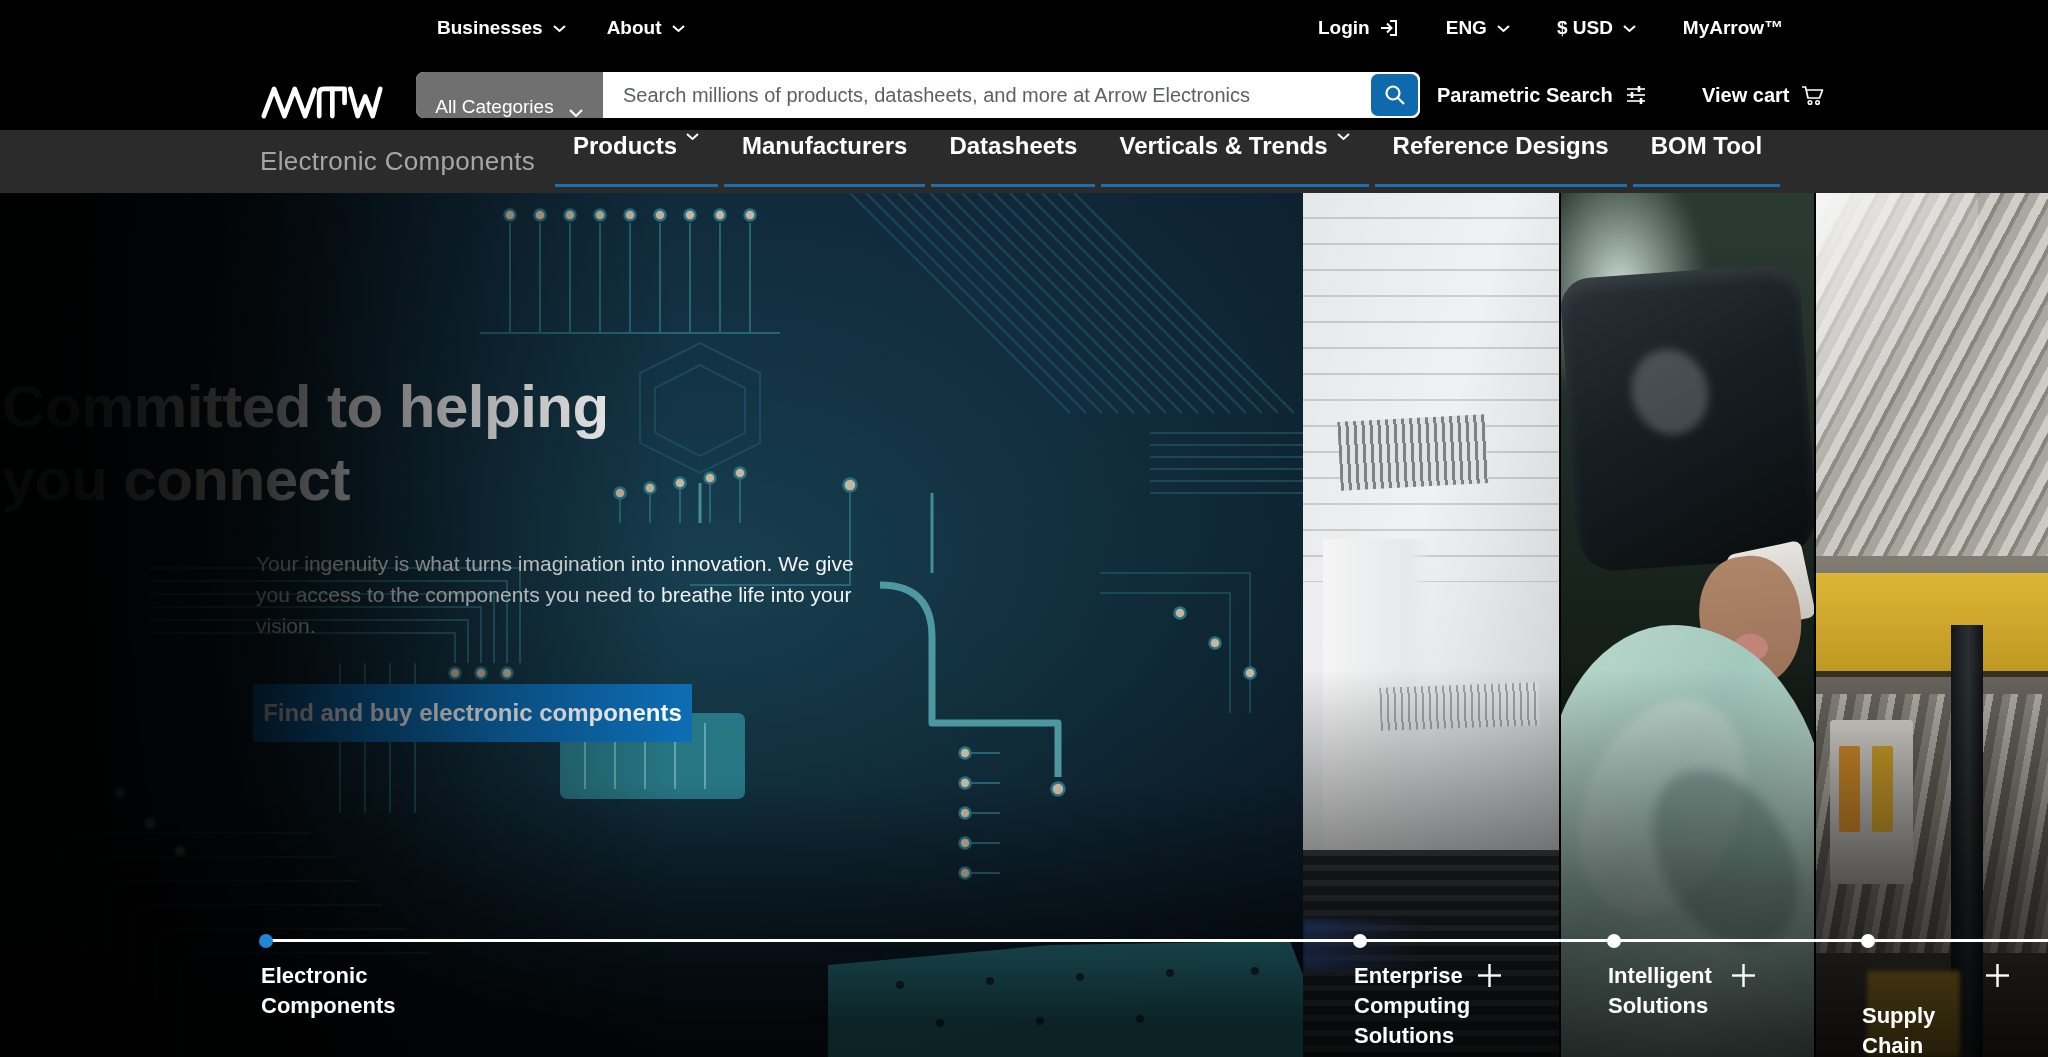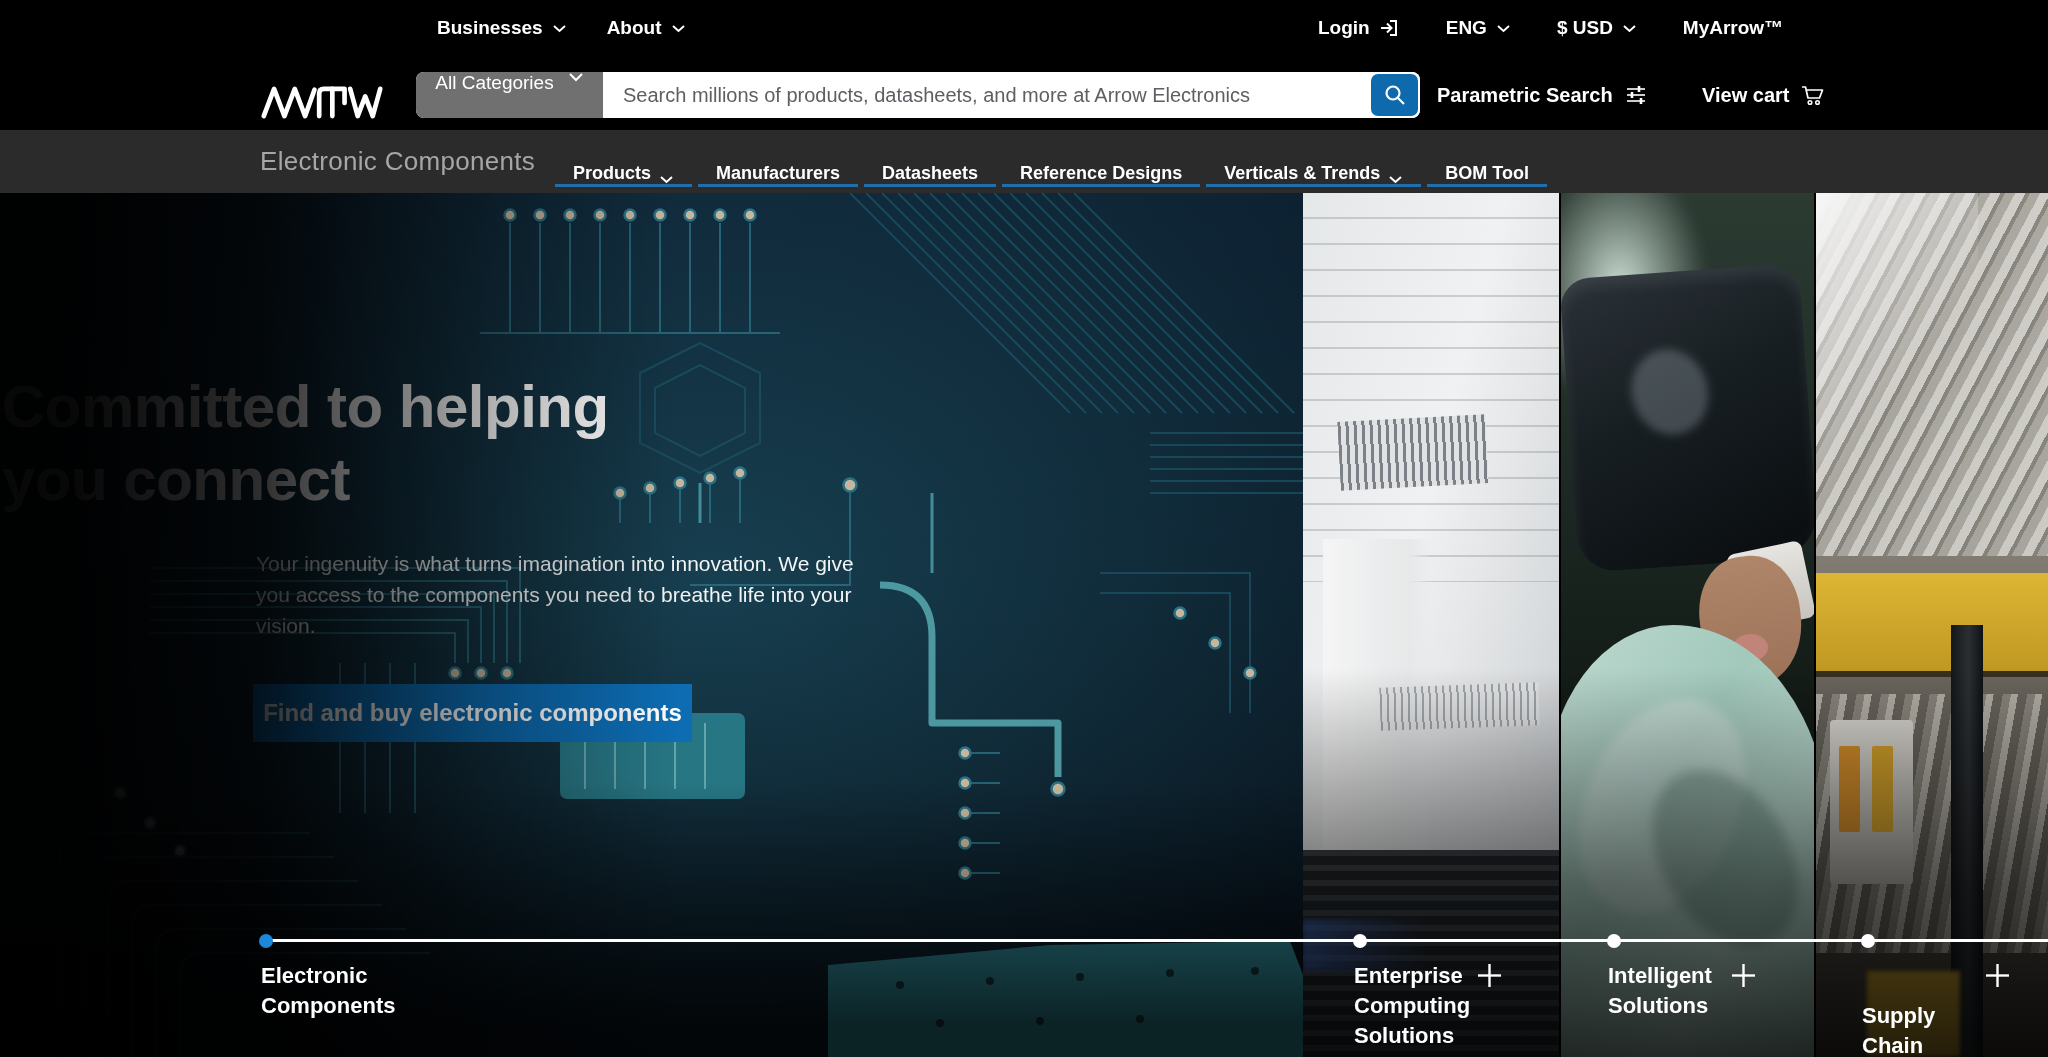--- a/index.html
+++ b/index.html
@@ -12,39 +12,39 @@
   .tb-row1-left { position:absolute; left:437px; top:0; height:56px; display:flex; align-items:center; gap:40px; }
   .tb-row1-right { position:absolute; left:1318px; top:0; height:56px; display:flex; align-items:center; gap:46px; }
   .tb-link { display:flex; align-items:center; gap:9px; color:#fff; font-size:19px; font-weight:600;
              white-space:nowrap; cursor:pointer; }
   .chev { display:inline-block; }
 
   
   .logo { position:absolute; left:260px; top:84px; cursor:pointer; }
   .searchbar { position:absolute; left:416px; top:72px; width:1004px; height:46px; background:#fff;
                border-radius:8px; display:flex; align-items:stretch; }
-  .cat-select { width:187px; background:#707070; border-radius:8px 0 0 8px; display:flex; align-items:flex-start;
+  .cat-select { width:187px; background:#707070; border-radius:8px 0 0 8px; display:flex; align-items:flex-end;
                 justify-content:center; gap:14px; color:#fff; font-size:19px; cursor:pointer; flex:none; }
   .search-input { flex:1; border:none; outline:none; font-size:20px; color:#333; padding:0 36px 0 20px;
                   font-family:"Liberation Sans", sans-serif; border-radius:0 8px 8px 0; min-width:0; }
   .search-input::placeholder { color:#5c6064; }
   .search-btn { position:absolute; right:2px; top:2px; width:47px; height:42px; background:#0e69ad;
                 border:none; border-radius:7px; display:flex; align-items:center; justify-content:center; cursor:pointer; }
   .tb-tool { position:absolute; top:72px; height:46px; display:flex; align-items:center; gap:12px;
              color:#fff; font-size:20px; font-weight:600; white-space:nowrap; cursor:pointer; }
   .tool-parametric { left:1437px; }
   .tool-cart { left:1682px;margin-left:20px; }
 
   
   .navbar { position:absolute; left:0; top:130px; width:2048px; height:63px; background:#2b2b2b; z-index:20; }
   .nav-heading { position:absolute; left:260px; top:0; height:63px; display:flex; align-items:center;
                  color:#a6a6a6; font-size:26px; font-weight:400; letter-spacing:.3px; }
   .nav-items { position:absolute; left:552px; top:0; height:63px; display:flex; }
-  .nav-item { display:flex; align-items:flex-end; gap:8px; padding:0 18px; margin:2px 3px 13px 3px; height:55px;
-              color:#fff; font-size:18px; font-weight:700; border-bottom:3px solid #1f6fad;
+  .nav-item { display:flex; align-items:flex-start; gap:8px; padding:0 18px; margin:2px 3px 13px 3px; height:55px;
+              color:#fff; font-size:24px; font-weight:700; border-bottom:3px solid #1f6fad;
               white-space:nowrap; cursor:pointer; }
 
   
   .hero { position:absolute; left:0; top:193px; width:2048px; height:864px; }
   .hero-img { position:absolute; left:0; top:0; width:1303px; height:864px; overflow:hidden; }
   .hero-img svg { position:absolute; left:0; top:0; width:100%; height:100%; }
   .shade-left { position:absolute; left:0; top:0; width:1303px; height:864px; z-index:2;
       background:linear-gradient(90deg, rgba(0,0,0,.97) 6%, rgba(0,0,0,.82) 20%, rgba(0,0,0,.3) 38%, rgba(0,0,0,0) 52%); }
   .shade-bottom { position:absolute; left:0; top:0; width:1303px; height:864px; z-index:2;
       background:linear-gradient(180deg, rgba(0,0,0,0) 68%, rgba(0,0,0,.72) 96%); }
@@ -241,27 +241,27 @@
             <polyline points="2,2 7.5,7 13,2" fill="none" stroke="#fff" stroke-width="2"></polyline>
           </svg>
       </div>
       <div class="nav-item">
         <span>Manufacturers</span>
       </div>
       <div class="nav-item">
         <span>Datasheets</span>
       </div>
       <div class="nav-item">
+        <span>Verticals &amp; Trends</span>
+        <svg class="icon chev" width="15" height="9" viewBox="0 0 15 9">
+            <polyline points="2,2 7.5,7 13,2" fill="none" stroke="#fff" stroke-width="2"></polyline>
+          </svg>
+      </div>
+      <div class="nav-item">
         <span>Reference Designs</span>
-      </div>
-      <div class="nav-item">
-        <span>Verticals &amp; Trends</span>
-        <svg class="icon chev" width="15" height="9" viewBox="0 0 15 9">
-            <polyline points="2,2 7.5,7 13,2" fill="none" stroke="#fff" stroke-width="2"></polyline>
-          </svg>
       </div>
       <div class="nav-item">
         <span>BOM Tool</span>
       </div>
     </div>
   </nav>
 
   <section class="hero">
 
     <div class="hero-img">

